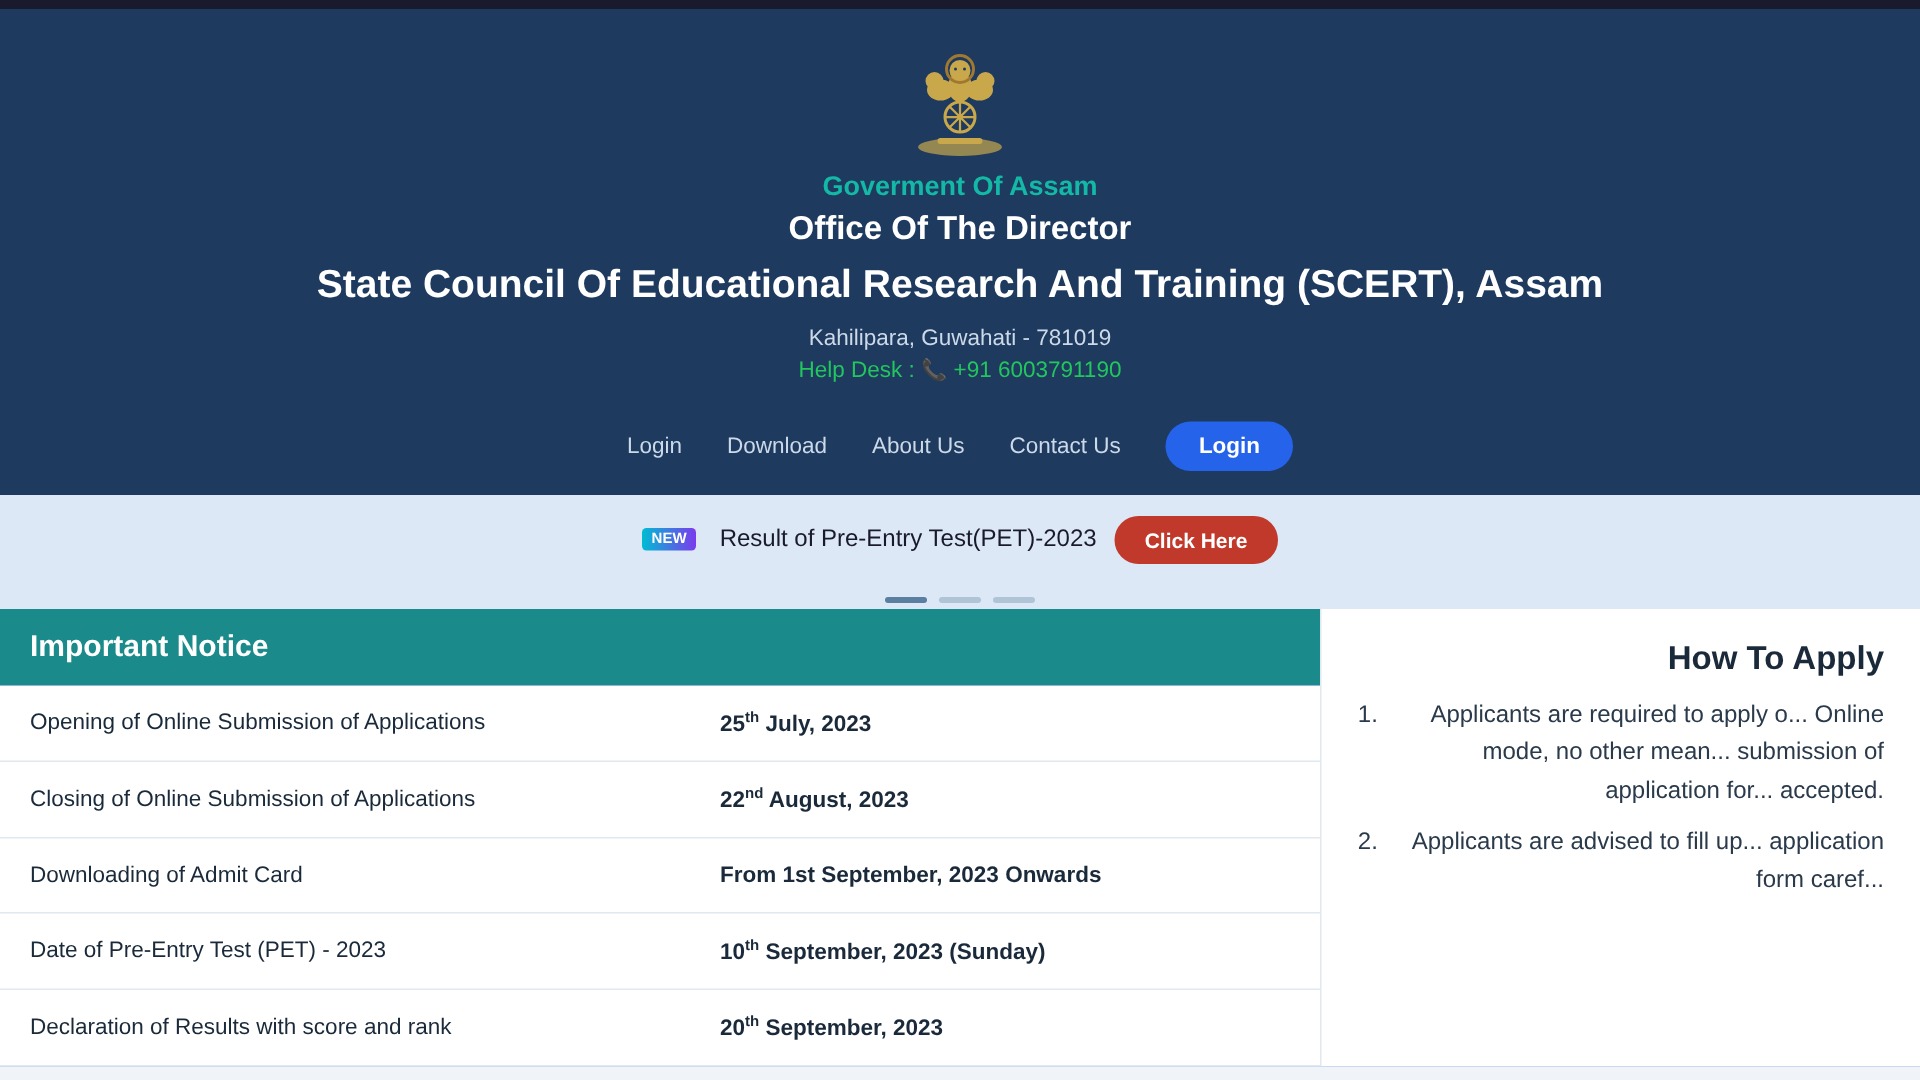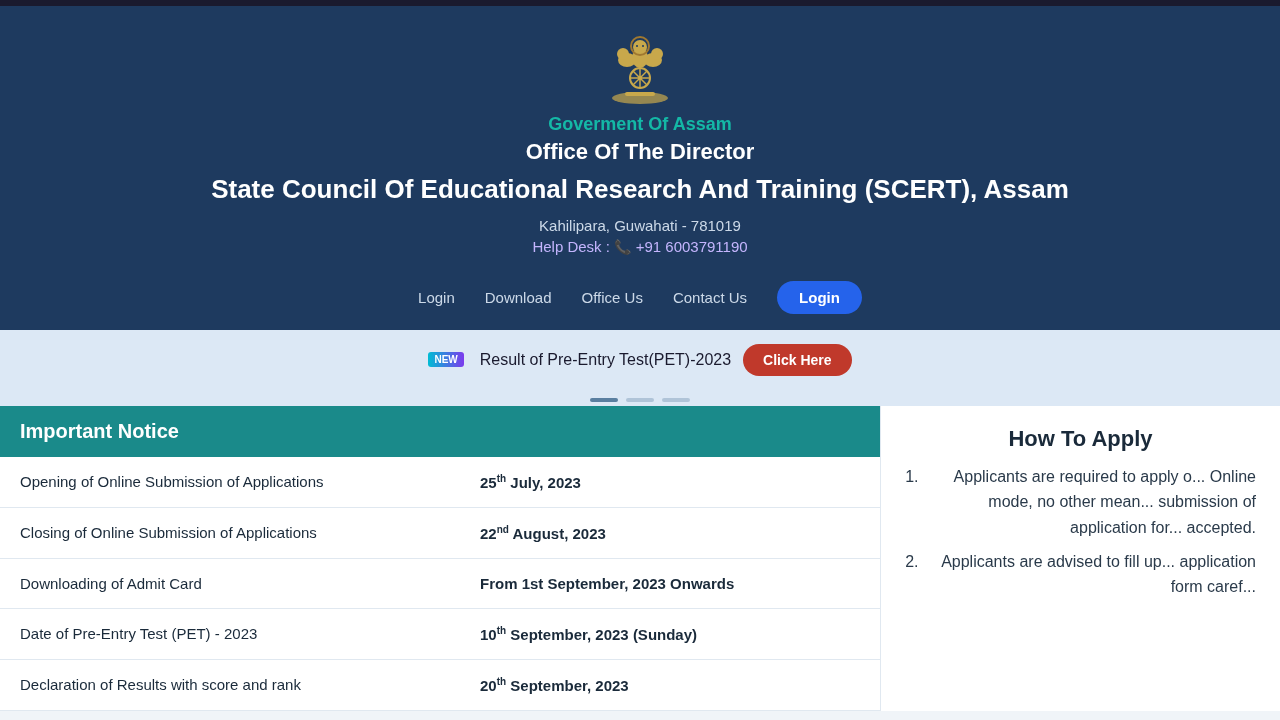--- a/index.html
+++ b/index.html
@@ -49,21 +49,21 @@
     }
 
     .address {
       font-size: 15px;
       color: #ccd9e8;
       margin-bottom: 4px;
     }
 
     .helpdesk {
       font-size: 15px;
-      color: #c4b5fd;
+      color: #22c55e;
       margin-bottom: 16px;
     }
 
     
     .navbar {
       background: #1e3a5f;
       display: flex;
       align-items: center;
       justify-content: center;
       gap: 30px;
@@ -200,21 +200,21 @@
       flex: 1;
       background: white;
       padding: 20px 24px;
       border-left: 1px solid #e0e8f0;
     }
 
     .how-to-apply h2 {
       font-size: 22px;
       font-weight: 800;
       color: #1a2a3a;
-      text-align: center;
+      text-align: right;
       margin-bottom: 12px;
     }
 
     .how-to-apply p {
       font-size: 14px;
       color: #2a3a4a;
       line-height: 1.5;
       margin-bottom: 10px;
     }
 
@@ -276,21 +276,21 @@
   <div class="address">Kahilipara, Guwahati - 781019</div>
   <div class="helpdesk">
     <span>Help Desk :</span>
     <span class="phone-icon"></span>
     <span>+91 6003791190</span>
   </div>
 
   <nav class="navbar">
     <a class="nav-link" href="#">Login</a>
     <a class="nav-link" href="#">Download</a>
-    <a class="nav-link" href="#">Office Us</a>
+    <a class="nav-link" href="#">About Us</a>
     <a class="nav-link" href="#">Contact Us</a>
     <button class="login-btn">Login</button>
   </nav>
 </div>
 
 <div class="announcement-strip">
   <span class="new-badge">NEW</span>
   <span class="announcement-text">Result of Pre-Entry Test(PET)-2023</span>
   <button class="click-here-btn">Click Here</button>
 </div>

